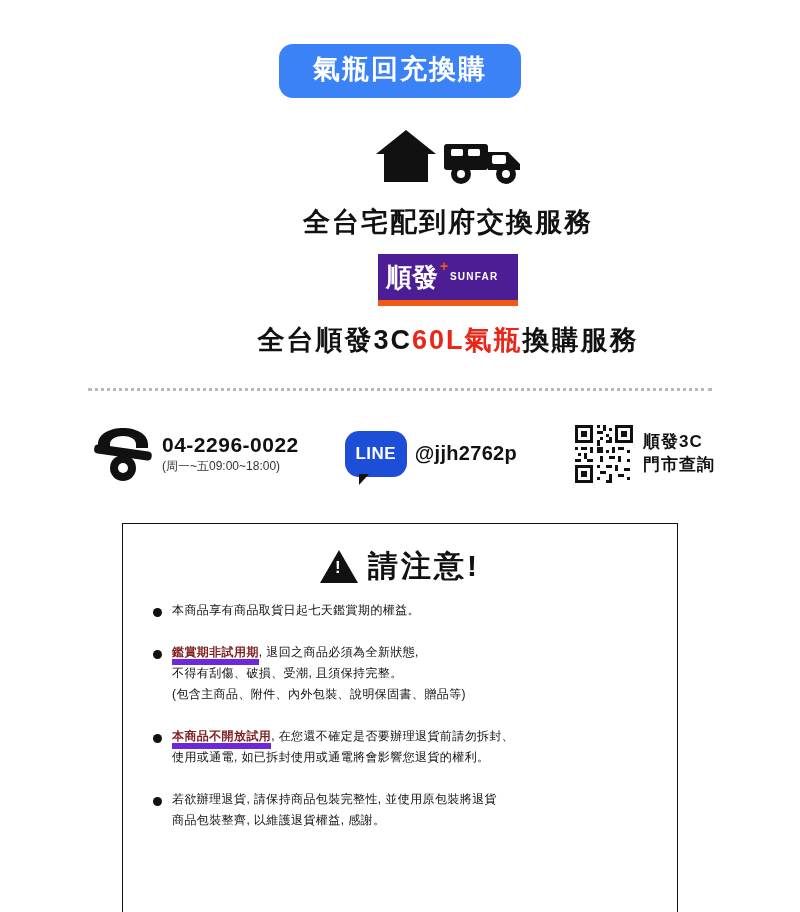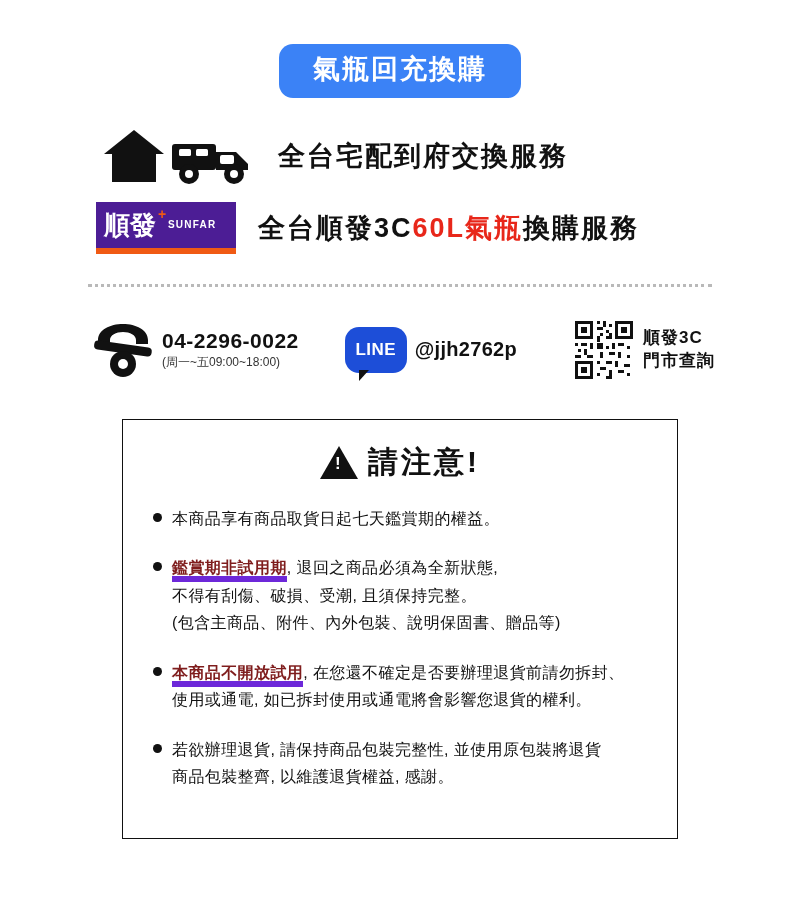--- a/index.html
+++ b/index.html
@@ -41,21 +41,22 @@
   }
 
   
   .services {
     margin-top: 26px;
     padding-left: 96px;
   }
   .svc-row {
     display: flex;
     align-items: center;
-    gap: 22px;
+    gap: 16px;
+    flex-direction: column;
   }
   .svc-row + .svc-row { margin-top: 14px; }
 
   .icon-home-truck {
     width: 160px;
     height: 64px;
     position: relative;
     flex: 0 0 auto;
   }
   .svc-text {
@@ -204,21 +205,21 @@
     border: 1px solid #111111;
     height: 420px;
     padding: 22px 0 0 0;
     position: relative;
   }
   .notice-head {
     display: flex;
     align-items: center;
     justify-content: center;
     gap: 10px;
-    margin-bottom: 22px;
+    margin-bottom: 13px;
   }
   .warn-tri {
     width: 0; height: 0;
     border-left: 19px solid transparent;
     border-right: 19px solid transparent;
     border-bottom: 33px solid #111111;
     position: relative;
   }
   .warn-tri::after {
     content: "!";
@@ -246,21 +247,21 @@
   .bullet {
     width: 9px;
     height: 9px;
     background: #111111;
     border-radius: 50%;
     margin-top: 8px;
     margin-right: 10px;
     flex: 0 0 auto;
   }
   .n-lines {
-    font-size: 16px;
+    font-size: 12px;
     line-height: 1.72;
     letter-spacing: 0.4px;
   }
   .n-lines .em {
     color: #7f1d1d;
     font-weight: bold;
     border-bottom: 6px solid #6d28d9;
   }
 </style>
 </head>

